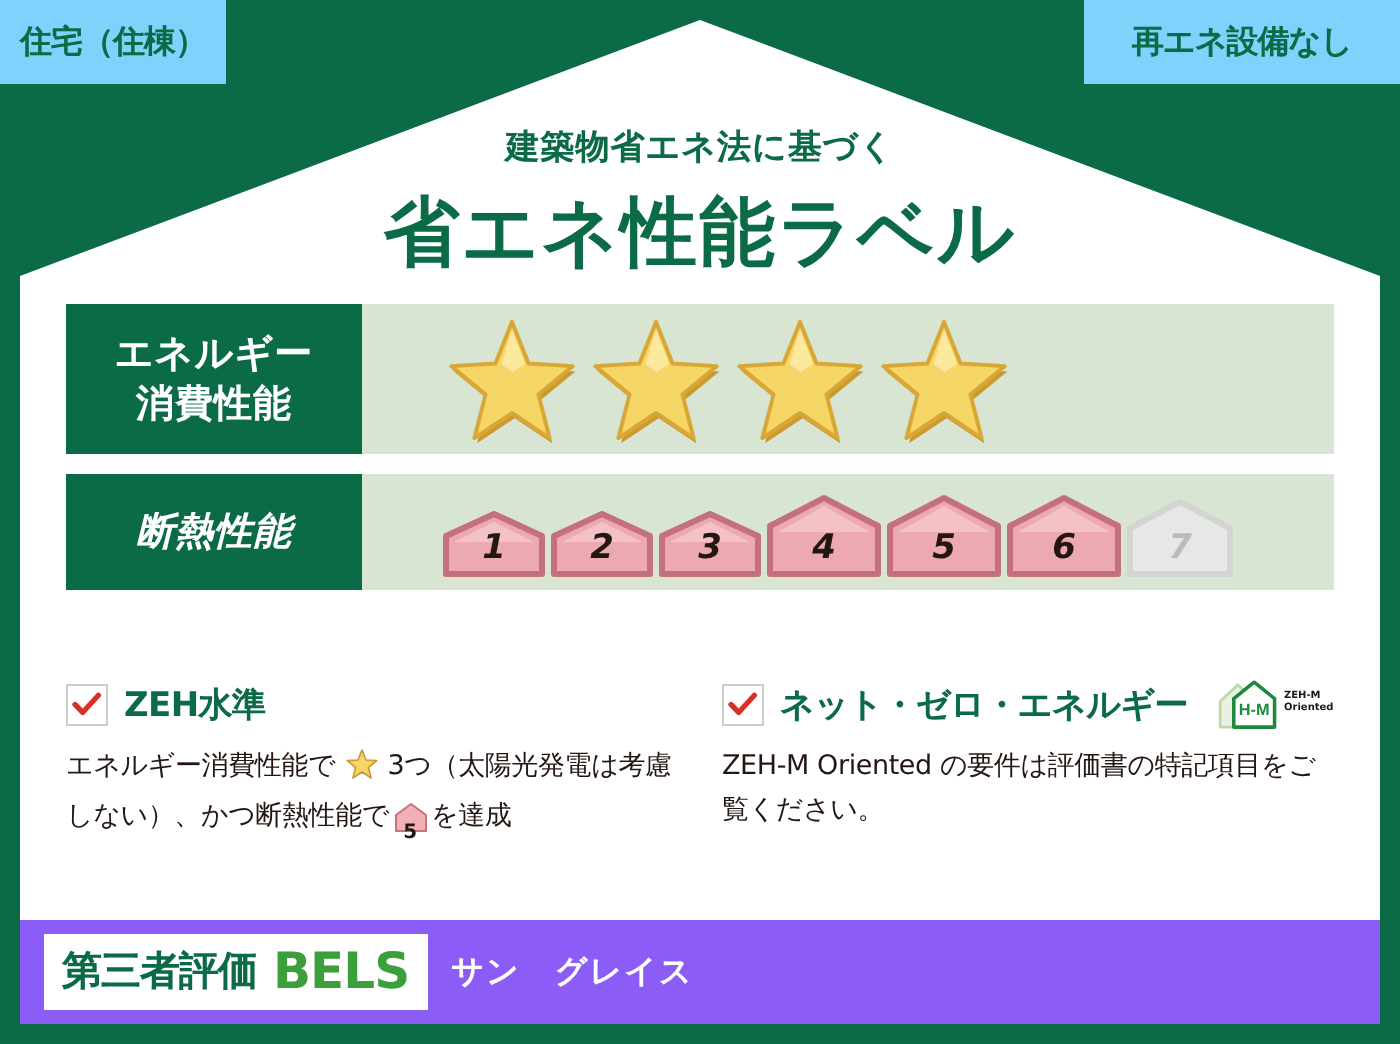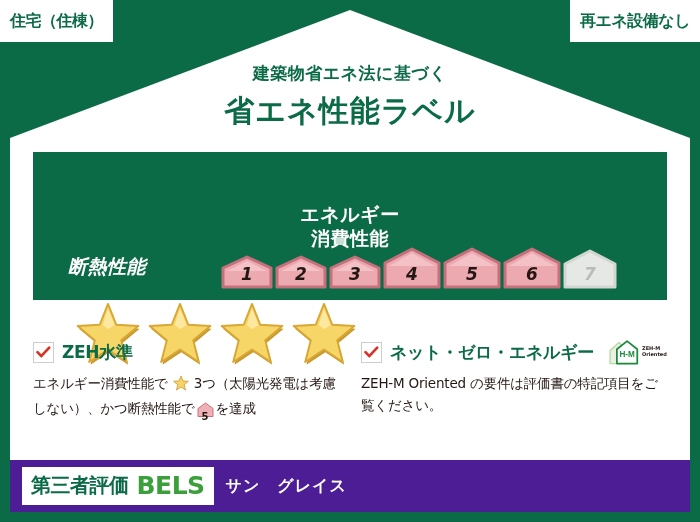--- a/index.html
+++ b/index.html
@@ -27,69 +27,69 @@
     width: 680px;
     height: 502px;
     background: #ffffff;
     clip-path: polygon(0% 25.5%, 50% 0%, 100% 25.5%, 100% 100%, 0% 100%);
   }
 
   
   .corner-tag {
     position: absolute;
     top: 0;
-    background: #ffffff;
+    background: #7dd3fc;
     color: #0c6b47;
     font-weight: bold;
     font-size: 16px;
     line-height: 1;
     display: flex;
     align-items: center;
     justify-content: center;
     letter-spacing: -0.5px;
     white-space: nowrap;
   }
   .corner-tag.left  { left: 0;  height: 42px; padding: 0 10px; }
-  .corner-tag.right { right: 0; height: 42px; padding: 0 10px; }
+  .corner-tag.right { right: 0; height: 42px; padding: 0 24px; }
 
   
   .title-block {
     position: absolute;
     left: 0;
     top: 62px;
     width: 700px;
     text-align: center;
     color: #0c6b47;
   }
   .title-sub {
     font-size: 17px;
     font-weight: bold;
     letter-spacing: 0.5px;
     margin-bottom: 6px;
   }
   .title-main {
-    font-size: 30px;
+    font-size: 38px;
     font-weight: bold;
     letter-spacing: 1px;
   }
 
   
   .ratings {
     position: absolute;
     left: 33px;
     top: 152px;
     width: 634px;
   }
   .rating-row {
     display: flex;
     align-items: stretch;
     background: #d7e5d2;
     margin-bottom: 10px;
   }
-  .row-energy  { height: 75px; flex-direction: column; }
+  .row-energy  { height: 75px; }
   .row-thermal { height: 58px; font-style: italic; }
 
   .rating-label {
     flex: 0 0 148px;
     background: #0c6b47;
     color: #ffffff;
     font-size: 19px;
     font-weight: bold;
     line-height: 1.28;
     display: flex;
@@ -200,21 +200,21 @@
     white-space: nowrap;
   }
 
   
   .footer {
     position: absolute;
     left: 10px;
     bottom: 10px;
     width: 680px;
     height: 52px;
-    background: #4c1d95;
+    background: #8b5cf6;
     display: flex;
     align-items: center;
     justify-content: space-between;
     padding: 0 14px 0 12px;
   }
   .footer-left { display: flex; align-items: center; gap: 12px; }
   .bels-box {
     background: #ffffff;
     display: flex;
     align-items: center;

